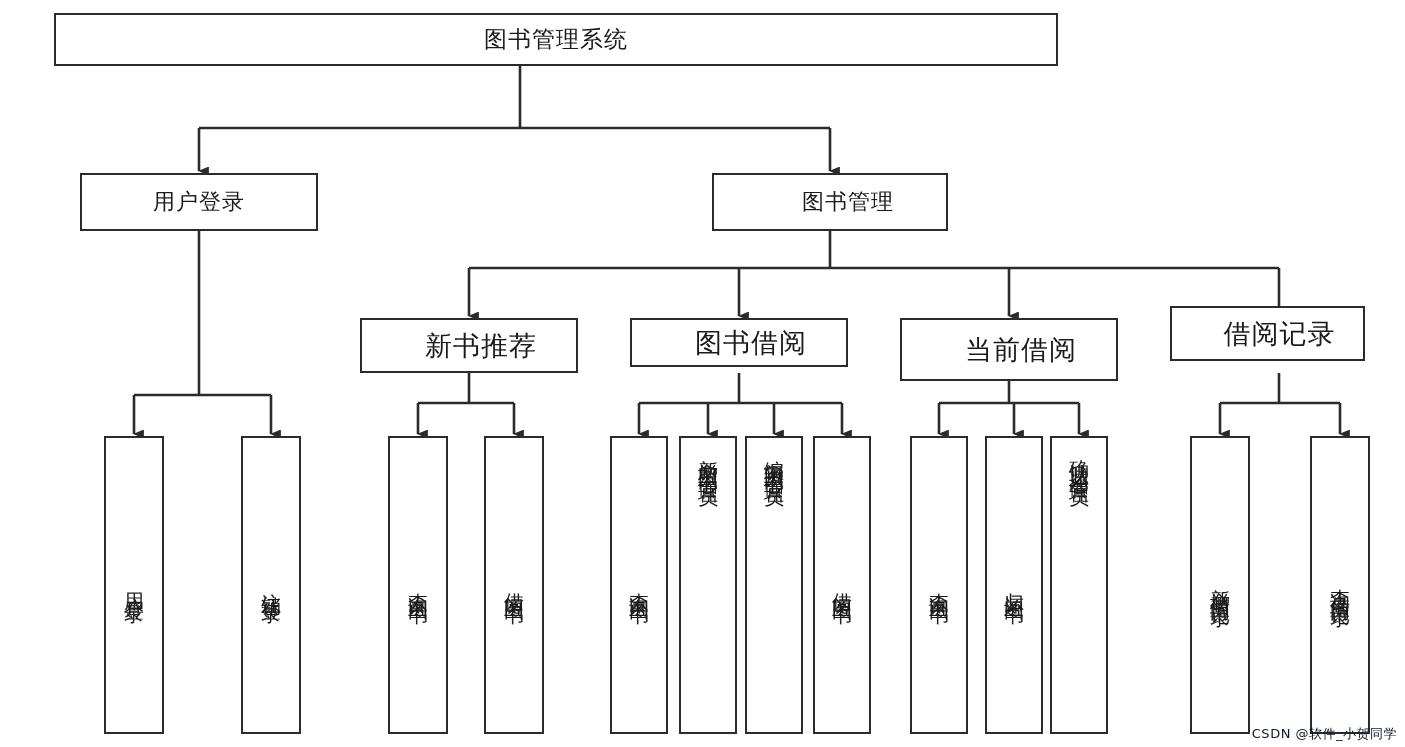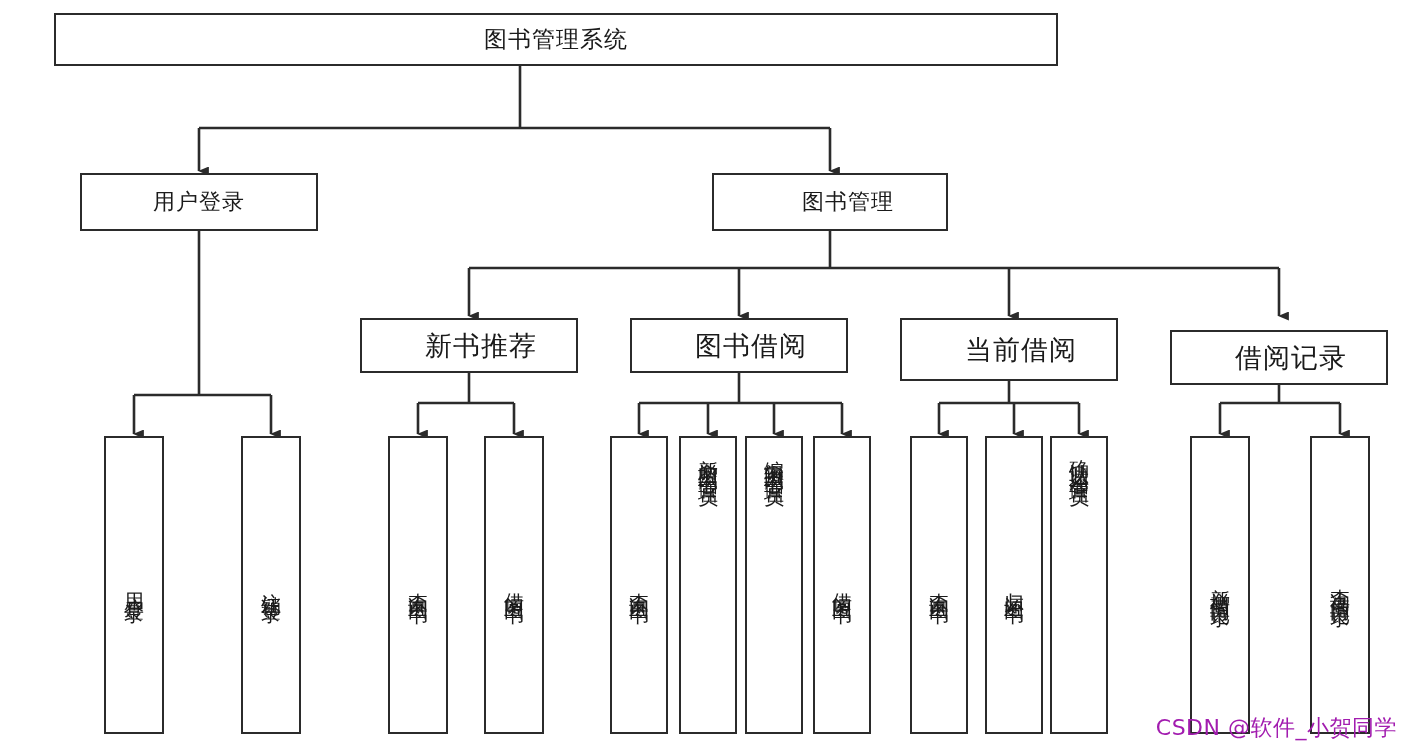--- a/index.html
+++ b/index.html
@@ -65,22 +65,22 @@
     display: block;
   }
   .node-leaf.centered {
     align-items: center;
     padding-top: 0;
   }
   .watermark {
     position: absolute;
     right: 8px;
     bottom: 4px;
-    font-size: 22px;
-    color: #a21caf;
+    font-size: 13px;
+    color: #0f172a;
     letter-spacing: 0.5px;
     white-space: nowrap;
   }
 </style>
 </head>
 <body>
 
 <div id="canvas">
 
   <svg id="edges" viewBox="0 0 1405 747" xmlns="http://www.w3.org/2000/svg">
@@ -132,27 +132,27 @@
       </div>
       <div class="node node-l1" style="left: 80px; top: 173px; width: 238px; height: 58px;">
         <span>用户登录</span>
       </div>
       <div class="node node-l1" style="left: 712px; top: 173px; width: 236px; height: 58px; padding-left: 36px;">
         <span>图书管理</span>
       </div>
       <div class="node node-l2" style="left: 360px; top: 318px; width: 218px; height: 55px;">
         <span>新书推荐</span>
       </div>
-      <div class="node node-l2" style="left: 630px; top: 318px; width: 218px; height: 55px;">
+      <div class="node node-l2" style="left: 630px; top: 318px; width: 218px; height: 49px;">
         <span>图书借阅</span>
       </div>
       <div class="node node-l2" style="left: 900px; top: 318px; width: 218px; height: 63px;">
         <span>当前借阅</span>
       </div>
-      <div class="node node-l2" style="left: 1170px; top: 330px; width: 218px; height: 55px; font-family: Liberation Mono, monospace;">
+      <div class="node node-l2" style="left: 1170px; top: 306px; width: 195px; height: 55px; font-family: Liberation Mono, monospace;">
         <span>借阅记录</span>
       </div>
       <div class="node node-l3 node-leaf centered" style="left: 104px; top: 436px; width: 60px; height: 298px;">
         <span class="vtext">用户登录</span>
       </div>
       <div class="node node-l3 node-leaf centered" style="left: 241px; top: 436px; width: 60px; height: 298px;">
         <span class="vtext">注销登录</span>
       </div>
       <div class="node node-l3 node-leaf centered" style="left: 388px; top: 436px; width: 60px; height: 298px;">
         <span class="vtext">查询图书</span>

